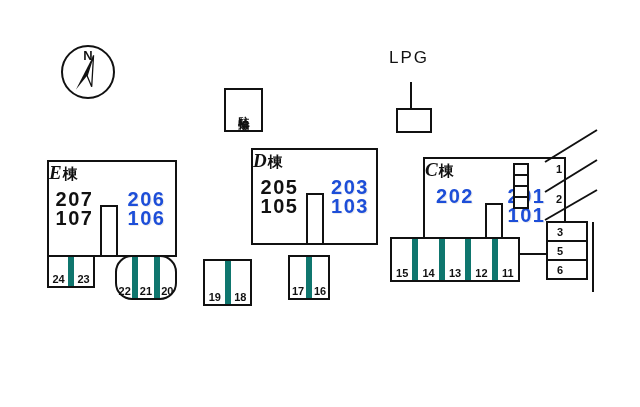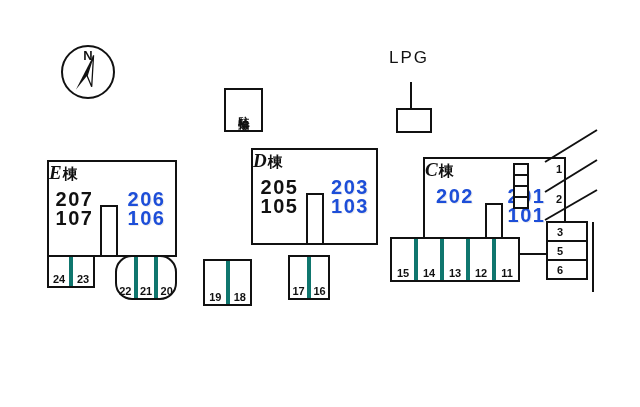--- a/index.html
+++ b/index.html
@@ -26,21 +26,21 @@
   .bldg{position:absolute;border:2px solid #111;background:#fff;}
   .btitle{position:absolute;top:0;left:0;right:0;height:24px;}
   .bletter{font-family:"Liberation Serif","DejaVu Serif",serif;font-style:italic;font-weight:bold;font-size:19px;}
   .bsuffix{font-weight:bold;font-size:15px;margin-left:1px;}
   .unit{position:absolute;top:28px;text-align:center;font-weight:bold;font-size:20px;line-height:19px;letter-spacing:1.5px;}
   .unit.muted{color:#1d4ed8;text-shadow:1px 1px 0 #ececec;}
   .stair{position:absolute;border:2px solid #111;border-bottom:none;}
 
   
   .pbox{position:absolute;border:2px solid #111;display:flex;background:#fff;}
-  .pcell{flex:1 1 0;border-left:4px solid #0f766e;display:flex;align-items:flex-end;justify-content:center;
+  .pcell{flex:1 1 0;border-left:6px solid #0f766e;display:flex;align-items:flex-end;justify-content:center;
          font-size:11px;font-weight:bold;padding-bottom:1px;}
   .pcell:first-child{border-left:none;}
 
   
   .balconies{position:absolute;left:513px;top:163px;width:16px;}
   .bal{height:13px;border:2px solid #111;background:#fff;}
   .bal + .bal{margin-top:-2px;}
 
   
   .roadsvg{position:absolute;left:540px;top:120px;width:60px;height:180px;}

